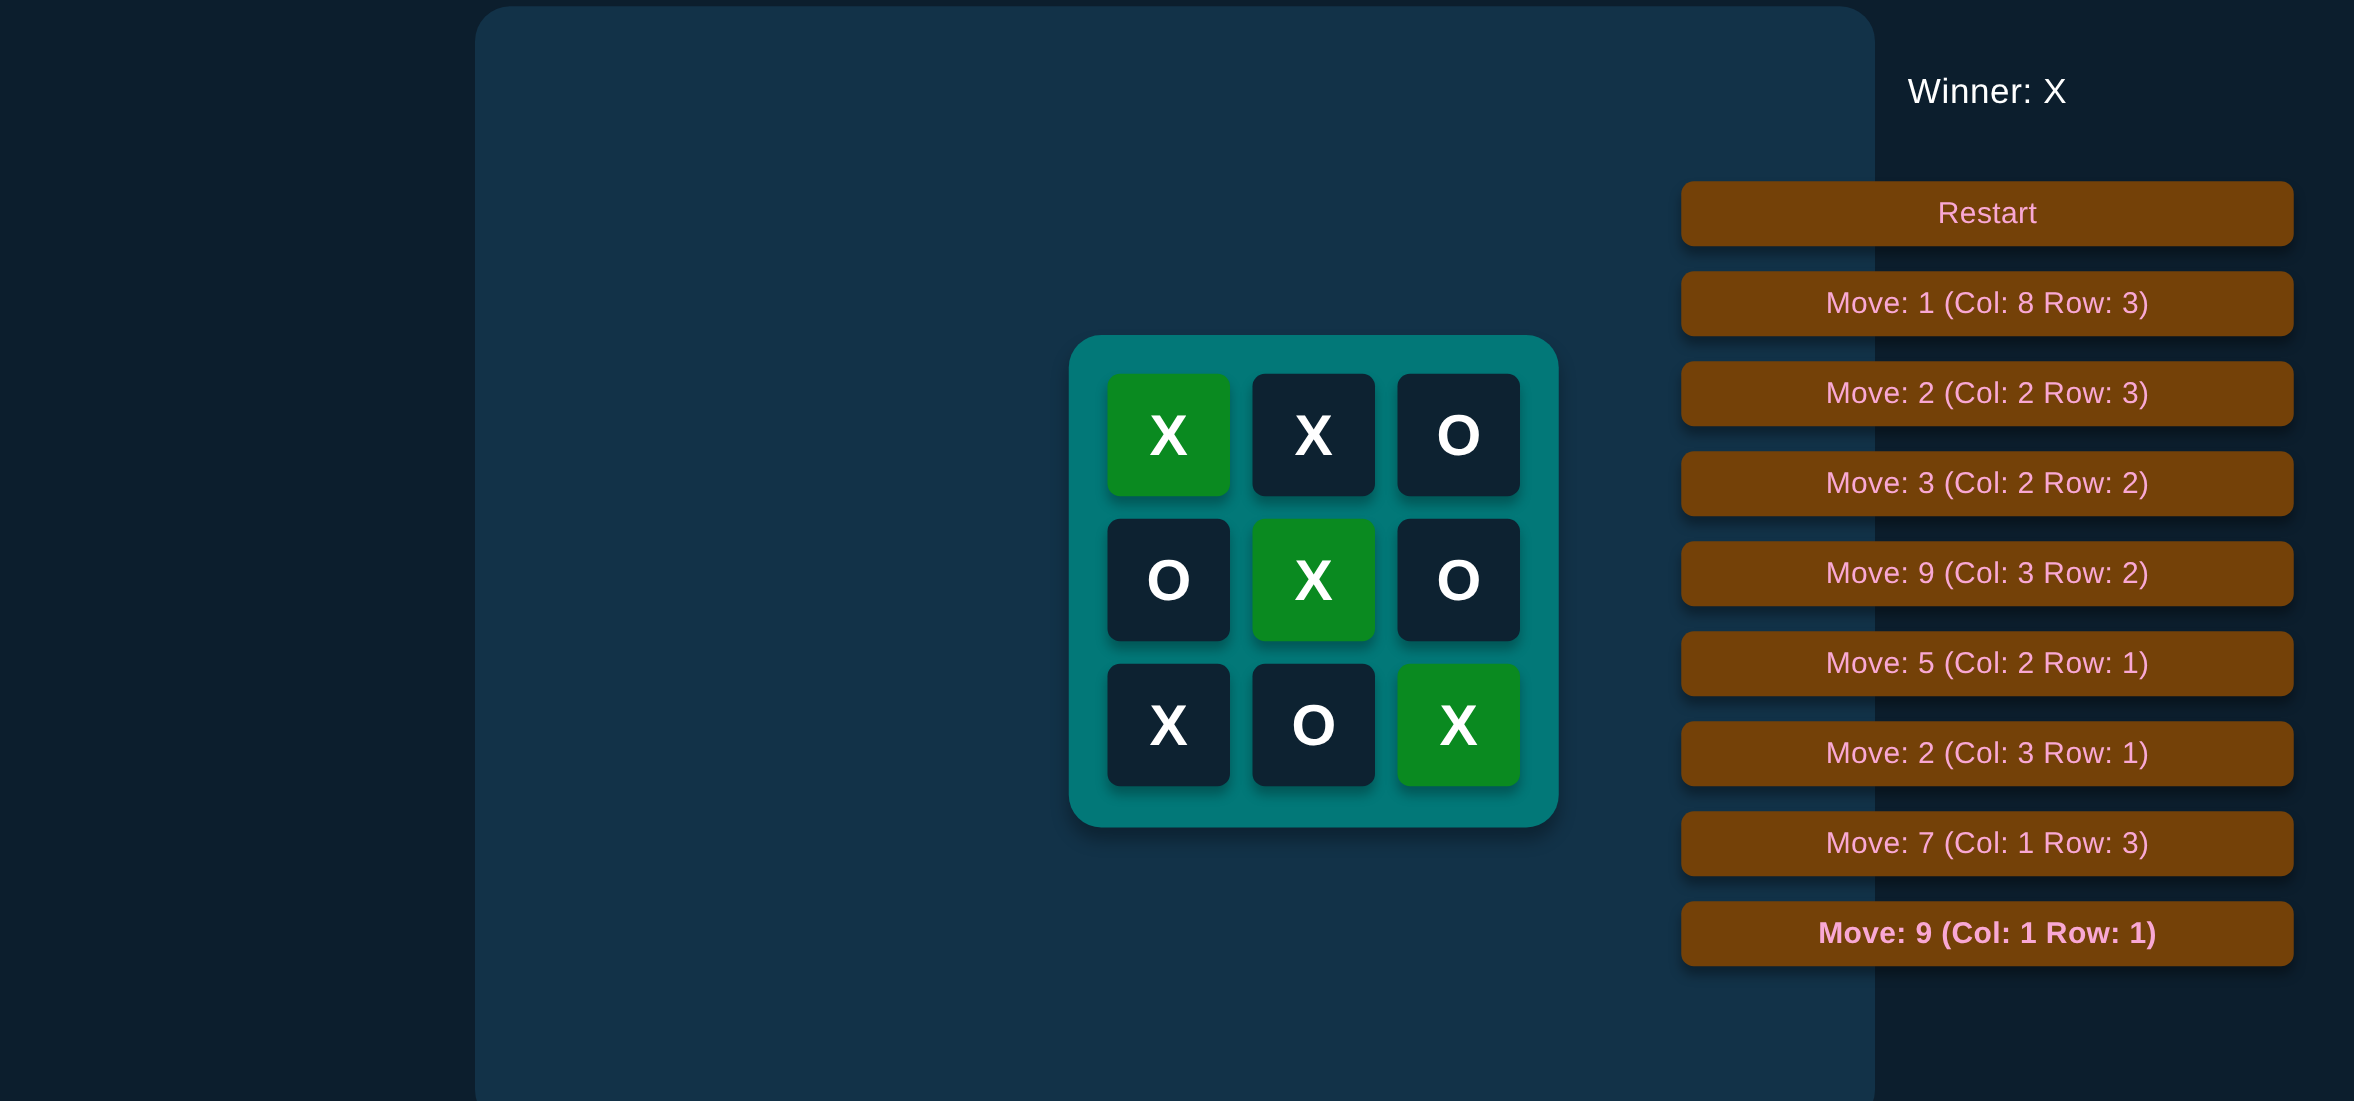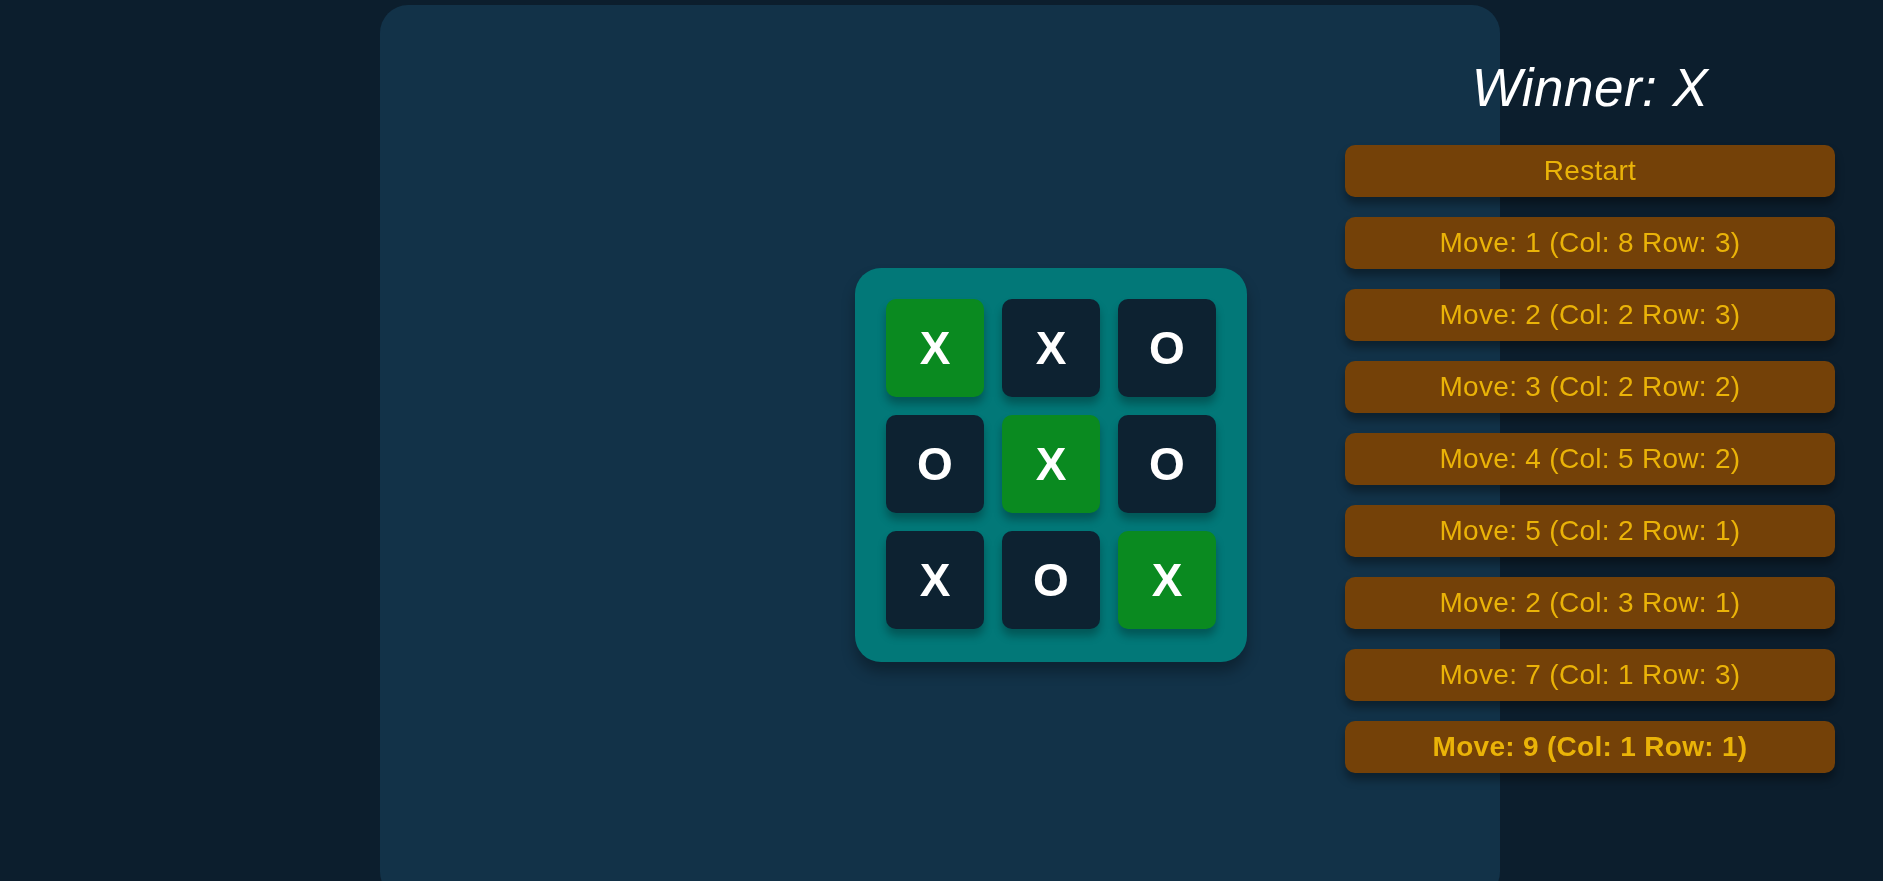--- a/index.html
+++ b/index.html
@@ -60,44 +60,43 @@
     top: 0;
     width: 490px;
   }
   .winner-title {
     position: absolute;
     top: 52px;
     left: 0;
     width: 100%;
     text-align: center;
     color: #ffffff;
-    font-size: 53px;
+    font-size: 28px;
     font-weight: 500;
     letter-spacing: 0.5px;
-    font-style: italic;
   }
   .controls {
     position: absolute;
     top: 140px;
     left: 0;
     width: 100%;
     display: flex;
     flex-direction: column;
     gap: 20px;
   }
   .btn {
     height: 52px;
     flex: 0 0 52px;
     background: #744108;
     border: none;
     border-radius: 10px;
     box-shadow: 0 7px 9px rgba(0,0,0,0.35);
-    color: #eab308;
+    color: #f9a8d4;
     font-family: "Liberation Sans", sans-serif;
-    font-size: 28px;
+    font-size: 24px;
     font-weight: 400;
     display: flex;
     align-items: center;
     justify-content: center;
     cursor: pointer;
     letter-spacing: 0.3px;
   }
   .btn.bold {
     font-weight: 700;
   }
@@ -121,21 +120,21 @@
 
   <div class="right-col">
     <div class="winner-title">Winner: X</div>
 
     <div class="controls">
       <button class="btn">Restart</button>
 
       <button class="btn">Move: 1 (Col: 8 Row: 3)</button>
       <button class="btn">Move: 2 (Col: 2 Row: 3)</button>
       <button class="btn">Move: 3 (Col: 2 Row: 2)</button>
-      <button class="btn">Move: 4 (Col: 5 Row: 2)</button>
+      <button class="btn">Move: 9 (Col: 3 Row: 2)</button>
       <button class="btn">Move: 5 (Col: 2 Row: 1)</button>
       <button class="btn">Move: 2 (Col: 3 Row: 1)</button>
       <button class="btn">Move: 7 (Col: 1 Row: 3)</button>
       <button class="btn bold">Move: 9 (Col: 1 Row: 1)</button>
     </div>
   </div>
 
 </div>
 
 </body></html>

